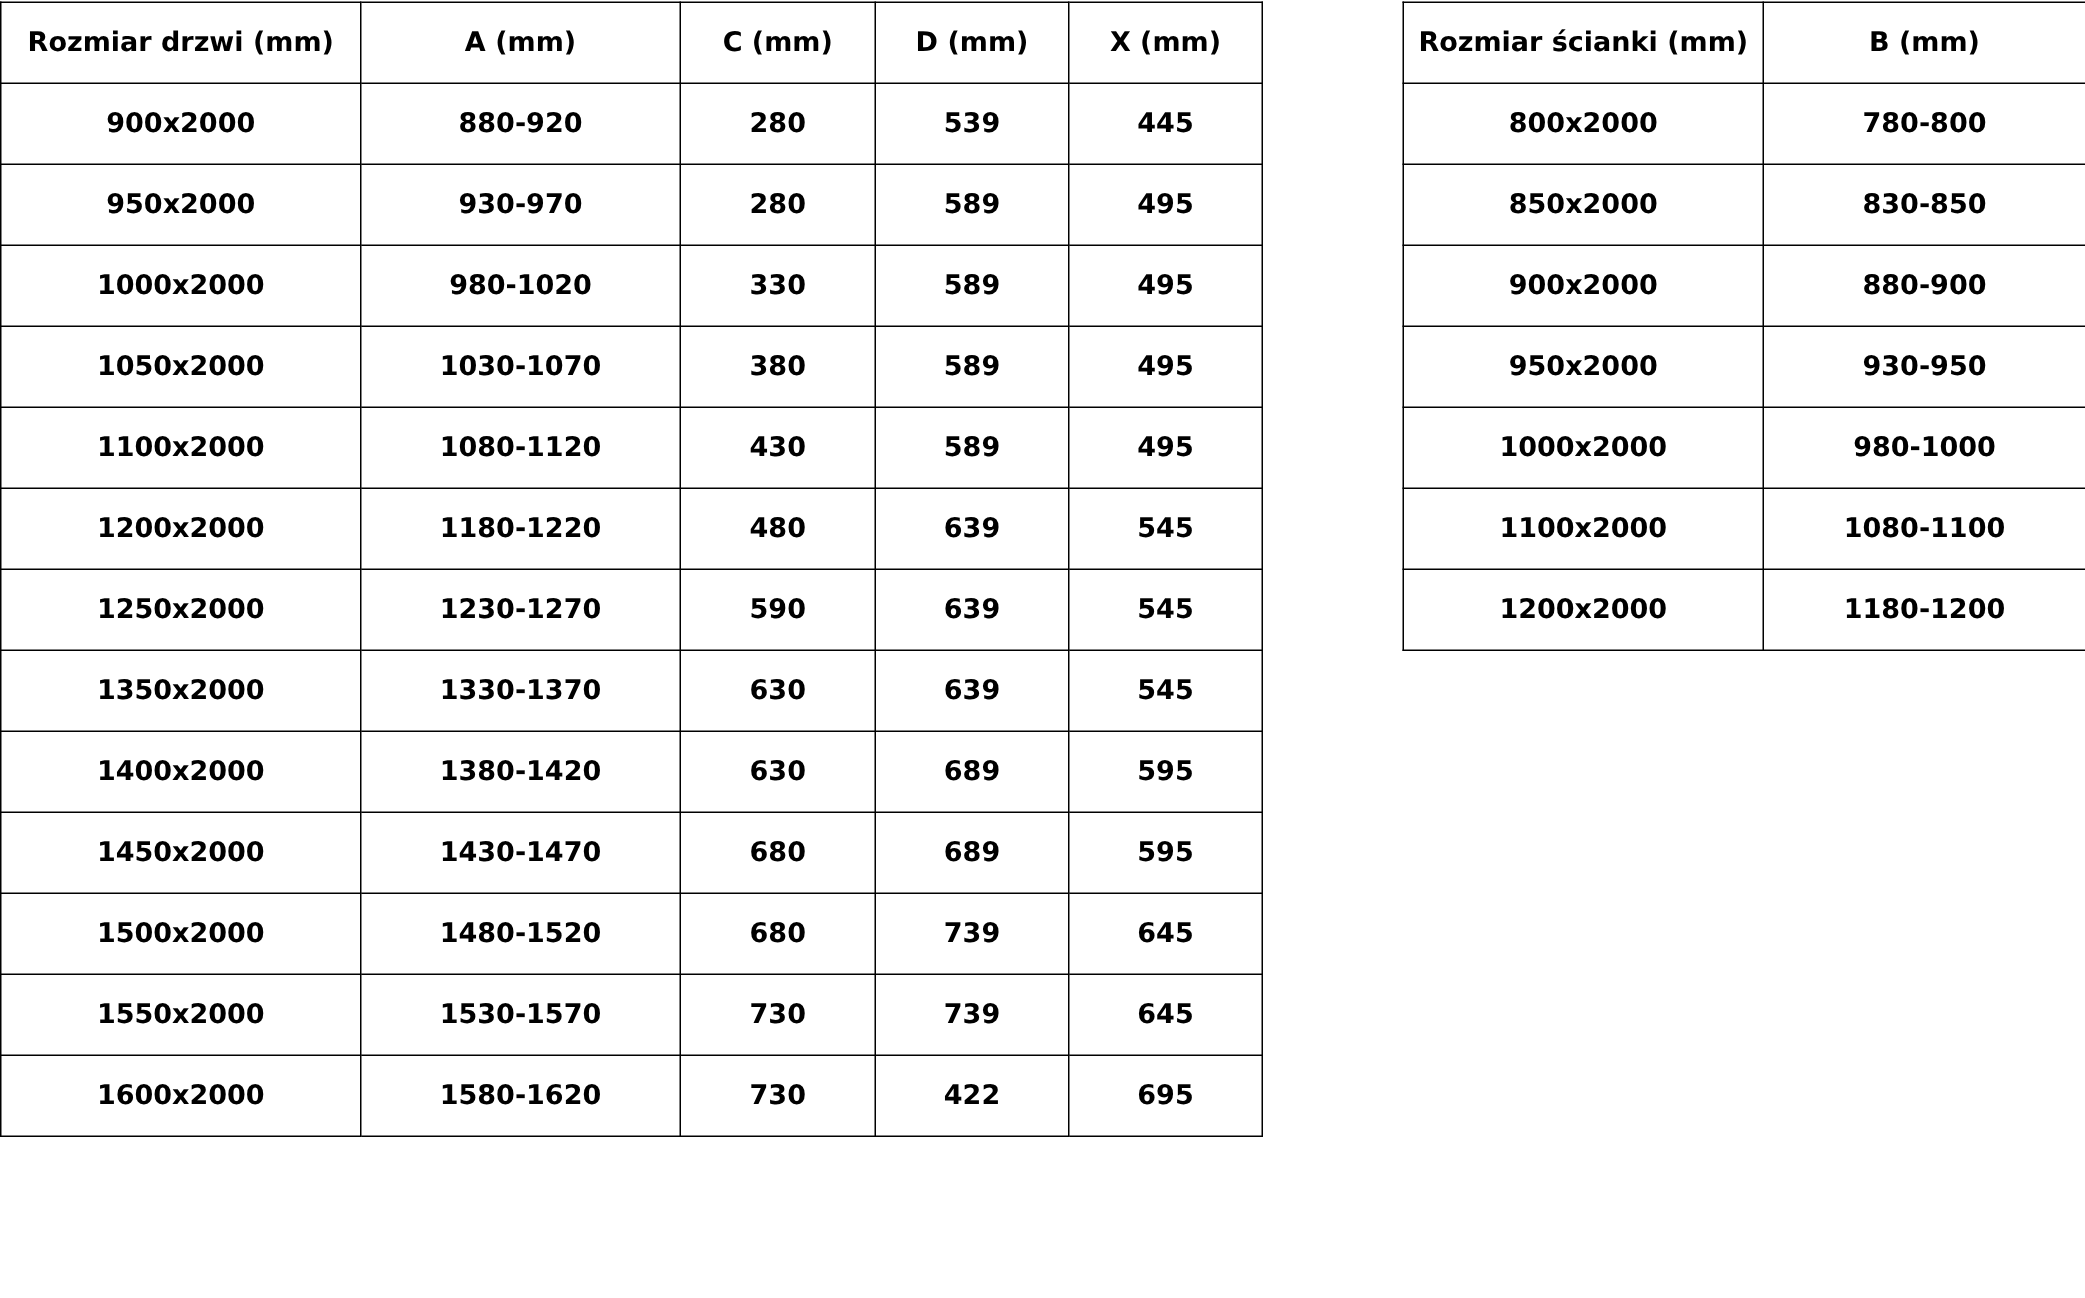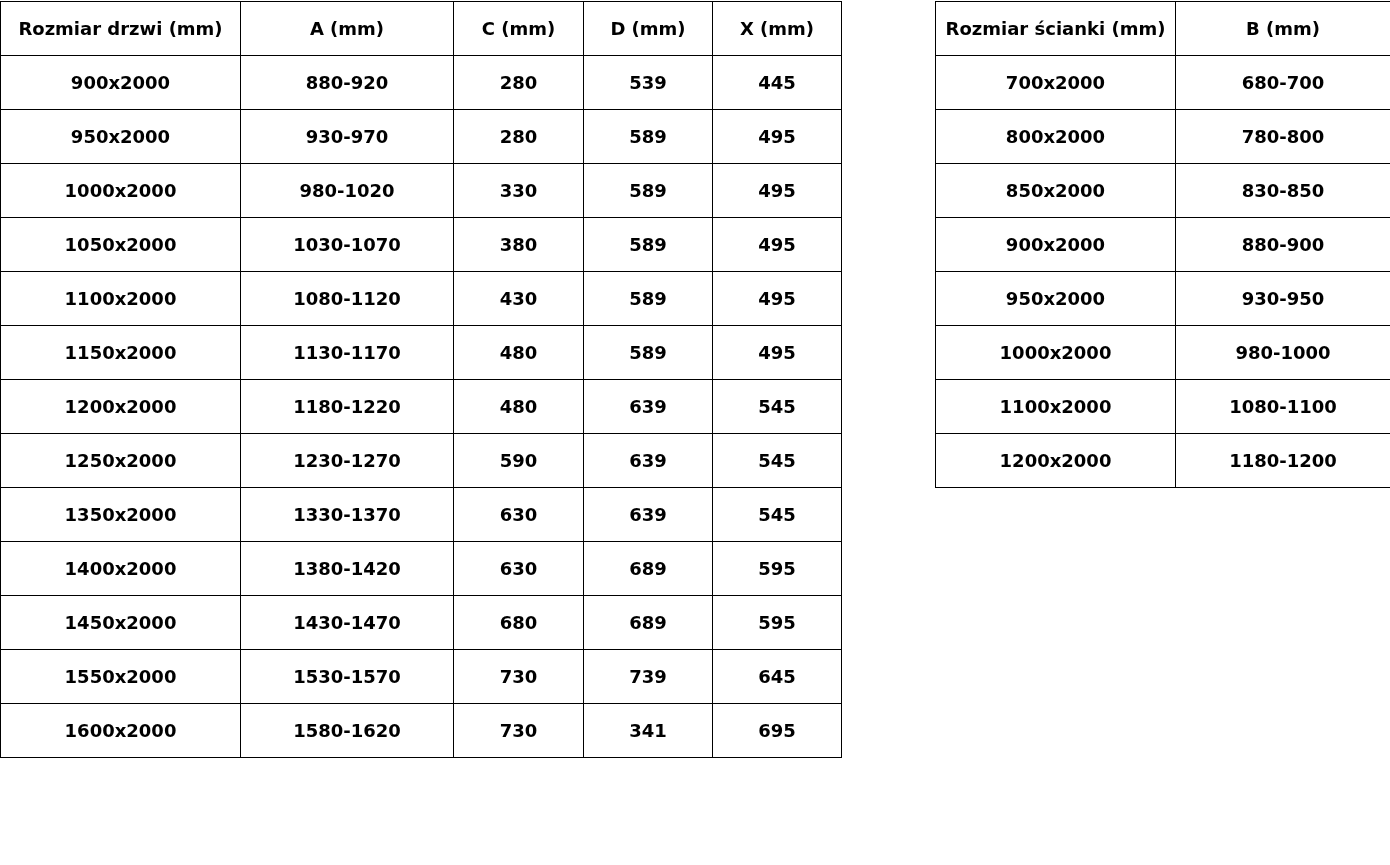--- a/index.html
+++ b/index.html
@@ -110,27 +110,20 @@
           <td>495</td>
         </tr>
         <tr>
           <td>1100x2000</td>
           <td>1080-1120</td>
           <td>430</td>
           <td>589</td>
           <td>495</td>
         </tr>
         <tr>
-          <td>1150x2000</td>
-          <td>1130-1170</td>
-          <td>480</td>
-          <td>589</td>
-          <td>495</td>
-        </tr>
-        <tr>
           <td>1200x2000</td>
           <td>1180-1220</td>
           <td>480</td>
           <td>639</td>
           <td>545</td>
         </tr>
         <tr>
           <td>1250x2000</td>
           <td>1230-1270</td>
           <td>590</td>
@@ -152,53 +145,56 @@
           <td>595</td>
         </tr>
         <tr>
           <td>1450x2000</td>
           <td>1430-1470</td>
           <td>680</td>
           <td>689</td>
           <td>595</td>
         </tr>
         <tr>
+          <td>1500x2000</td>
+          <td>1480-1520</td>
+          <td>680</td>
+          <td>739</td>
+          <td>645</td>
+        </tr>
+        <tr>
           <td>1550x2000</td>
           <td>1530-1570</td>
           <td>730</td>
           <td>739</td>
           <td>645</td>
         </tr>
         <tr>
           <td>1600x2000</td>
           <td>1580-1620</td>
           <td>730</td>
-          <td>341</td>
+          <td>422</td>
           <td>695</td>
         </tr>
       </tbody>
   </table>
 
   <table id="wall-table">
     <colgroup>
       <col class="c-wsize">
         <col class="c-b">
     </colgroup>
     <thead>
       <tr>
         <th>Rozmiar ścianki (mm)</th>
         <th>B (mm)</th>
       </tr>
     </thead>
     <tbody id="wall-body">
         <tr>
-          <td>700x2000</td>
-          <td>680-700</td>
-        </tr>
-        <tr>
           <td>800x2000</td>
           <td>780-800</td>
         </tr>
         <tr>
           <td>850x2000</td>
           <td>830-850</td>
         </tr>
         <tr>
           <td>900x2000</td>
           <td>880-900</td>

